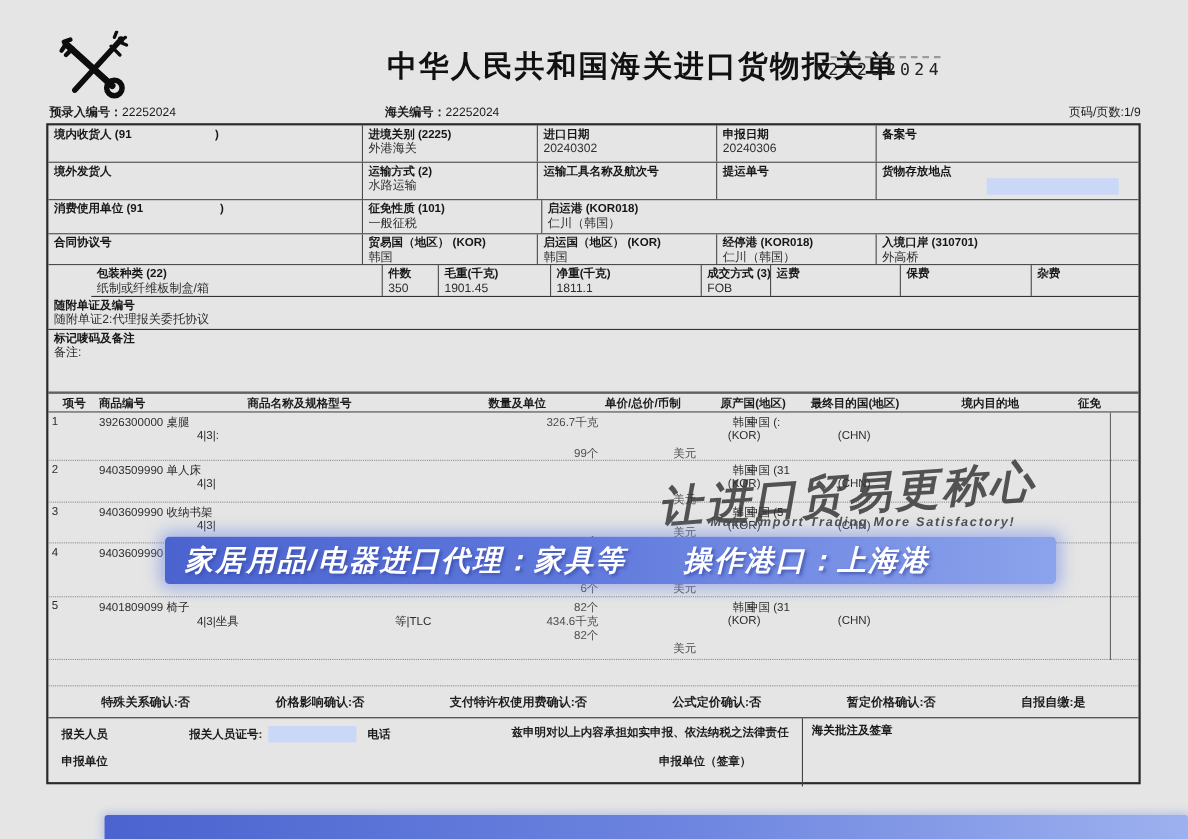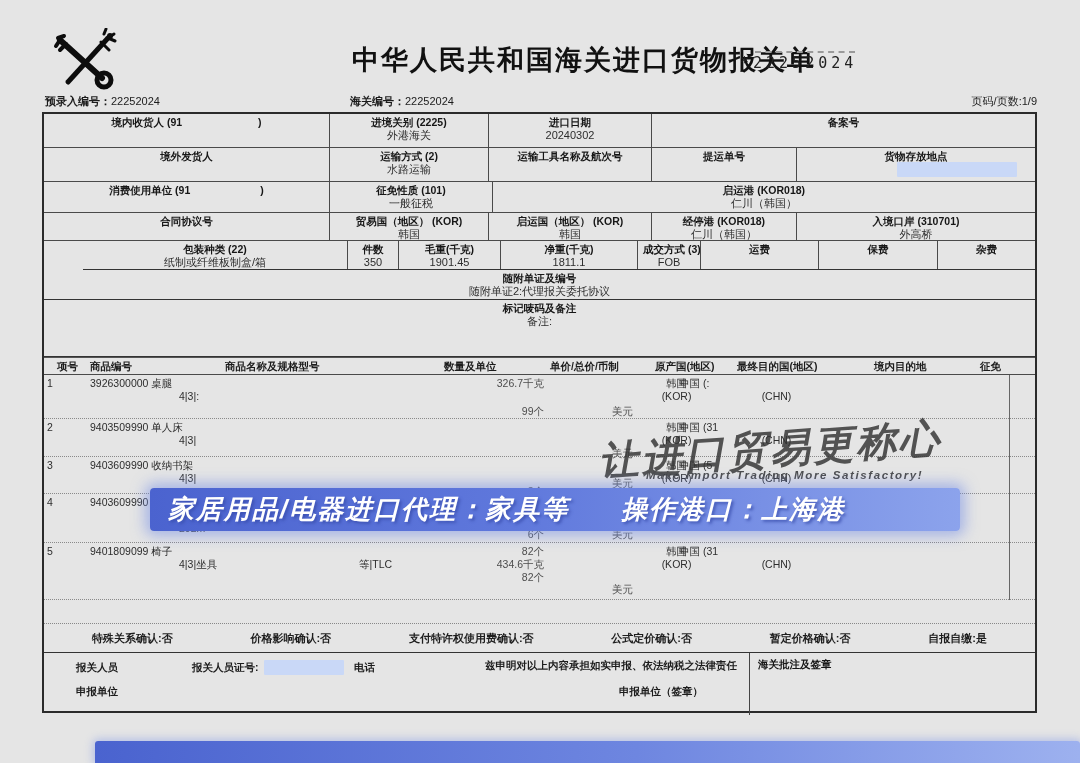--- a/index.html
+++ b/index.html
@@ -19,21 +19,21 @@
     font-size:15px; letter-spacing:4px; color:#222;
   }
   .barcode-dashes { position:absolute; left:755px; top:51px; width:100px; border-top:2px dashed #9a9a9a; }
   .preentry-row { position:absolute; left:45px; top:94px; width:992px; font-size:11px; }
   .preentry-row b { font-weight:bold; }
   .pe-left { position:absolute; left:0; }
   .pe-mid { position:absolute; left:305px; }
   .pe-right { position:absolute; right:0; }
   
   .form { position:absolute; left:42px; top:112px; width:995px; height:601px; border:2px solid #2b2b2b; background:transparent; }
-  .frow { display:flex; border-bottom:1px solid #4a4a4a;text-align:center; }
+  .frow { display:flex; border-bottom:1px solid #4a4a4a; }
   .frow.thick { border-bottom:1.5px solid #333; }
   .cell { border-right:1px solid #4a4a4a; padding:1px 5px; overflow:hidden; }
   .cell:last-child { border-right:none; flex:1; }
   .l { font-size:10.5px; font-weight:bold; white-space:pre; line-height:14px; color:#161616; }
   .v { font-size:11px; line-height:13px; color:#2d2d2d; }
   .w1{width:286px;} .w2{width:159px;} .w3{width:163px;} .w4{width:145px;}
   .u1{width:265px;} .u2{width:51px;} .u3{width:102px;} .u4{width:137px;}
   .u5{width:63px;} .u6{width:118px;} .u7{width:119px;}
   .h34{height:34px;} .h31{height:31px;} .h28{height:28px;} .h29{height:29px;margin-left:39px;}
   .h30{height:30px;} .h57{height:57px;}
@@ -57,21 +57,21 @@
   .g-cur  { left:568px; top:28px; color:#4d4d4d !important; }
   .g-origin  { left:585px; width:95px;  text-align:center; top:2px; }
   .g-origin2 { left:585px; width:95px;  text-align:center; top:15px; }
   .g-dest  { left:635px; width:115px; text-align:left; top:2px; }
   .g-dest2 { left:675px; width:115px; text-align:center; top:15px; }
   
   .confrow { display:flex; align-items:center; justify-content:space-between;
     padding:0 48px; height:30px; border-top:1px dotted #888; border-bottom:1.5px solid #333;
     font-size:11px; font-weight:bold; color:#1d1d1d; }
   
-  .fbottom { display:flex; height:62px;padding-left:20px; }
+  .fbottom { display:flex; height:62px; }
   .fb-left { position:relative; width:686px; border-right:1.5px solid #444; }
   .fb-right { position:relative; flex:1; padding:4px 8px; }
   .fb-left span { position:absolute; font-size:10.5px; font-weight:bold; white-space:nowrap; }
   .fs-declarant { left:12px; top:8px; }
   .fs-id { left:128px; top:8px; }
   .fs-phone { left:290px; top:8px; }
   .fs-statement { right:12px; top:6px; font-weight:bold; font-size:10.5px; }
   .fs-unit { left:12px; top:32px; }
   .fs-unitsign { right:46px; top:32px; }
   .fb-right .l { font-size:10.5px; }
@@ -135,20 +135,24 @@
           <div class="v"></div>
         </div>
       <div class="cell w2">
           <div class="l">进境关别 (2225)</div>
           <div class="v">外港海关</div>
         </div>
       <div class="cell w3">
           <div class="l">进口日期</div>
           <div class="v">20240302</div>
         </div>
+      <div class="cell w4">
+          <div class="l">申报日期</div>
+          <div class="v">20240306</div>
+        </div>
       <div class="cell">
           <div class="l">备案号</div>
           <div class="v"></div>
         </div>
     </div>
 
     <div class="frow h34">
       <div class="cell w1">
           <div class="l">境外发货人</div>
           <div class="v"></div>

